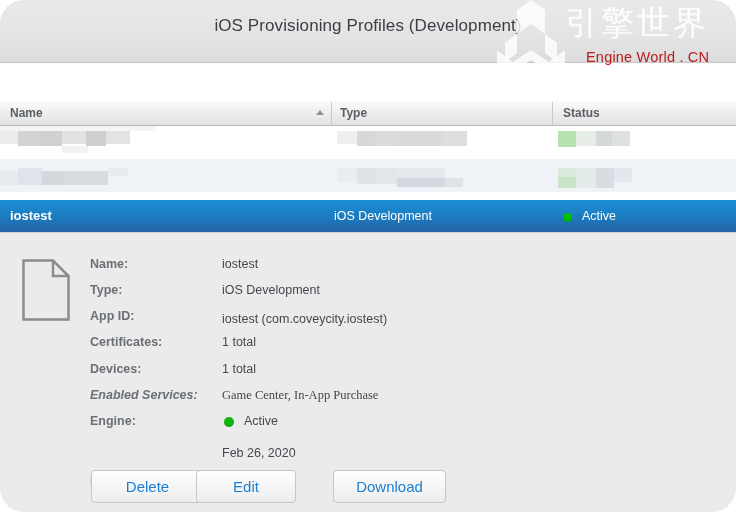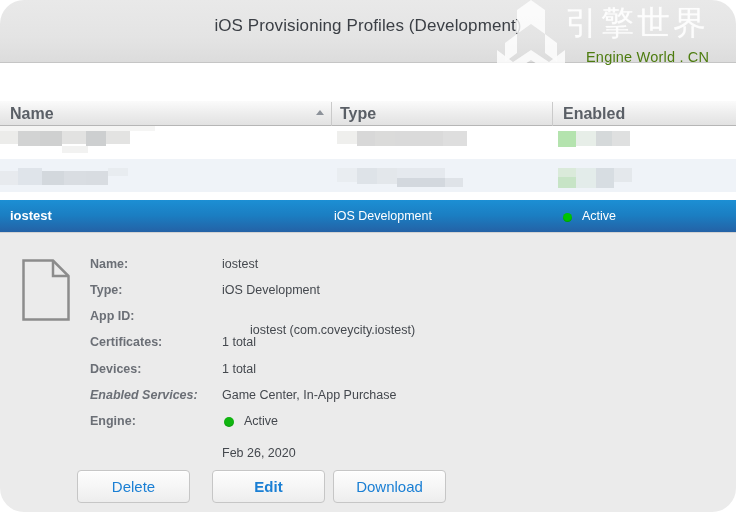--- a/index.html
+++ b/index.html
@@ -66,21 +66,21 @@
     color: rgba(255,255,255,0.80);
     letter-spacing: 3px;
     font-family: "DejaVu Sans", sans-serif;
     white-space: nowrap;
     text-shadow: 0 0 1px rgba(255,255,255,0.5);
   }
   .wm-en {
     position: absolute;
     left: 99px; top: 51px;
     font-size: 14.5px;
-    color: #4d7c0f;
+    color: #b91c1c;
     white-space: nowrap;
     letter-spacing: 0.2px;
   }
 
   
   .countbar {
     position: absolute;
     left: 0; top: 64px;
     width: 736px; height: 37px;
     background: linear-gradient(to bottom, #cccccc 0%, #c3c3c3 50%, #b9b9b9 100%);
@@ -97,21 +97,21 @@
   .thead {
     position: absolute;
     left: 0; top: 101px;
     width: 736px; height: 25px;
     background: linear-gradient(to bottom, #fbfbfb 0%, #ededed 52%, #e2e2e2 100%);
     border-bottom: 1px solid #b6b6b6;
   }
   .th {
     position: absolute;
     top: 0; height: 25px;
-    font-size: 16px;
+    font-size: 12px;
     color: #5a5f66;
     font-weight: bold;
     line-height: 25px;
   }
   .th-name   { left: 10px; }
   .th-type   { left: 340px; }
   .th-status { left: 563px; }
   .th-divider {
     position: absolute;
     top: 1px; width: 1px; height: 24px;
@@ -226,22 +226,22 @@
     border: 1px solid #c6c6c6;
     border-radius: 4px;
     color: #1a7fd4;
     font-size: 15px;
     font-family: "Liberation Sans", sans-serif;
     text-align: center;
     line-height: 31px;
     box-shadow: 0 1px 0 rgba(255,255,255,0.8) inset;
     cursor: pointer;
   }
-  .btn-delete   { left: 77px;  width: 113px; text-align: center; }
-  .btn-edit     { left: 212px; width: 113px; font-weight: bold; }
+  .btn-delete   { left: 91px;  width: 113px; text-align: center; }
+  .btn-edit     { left: 196px; width: 100px; }
   .btn-download { left: 333px; width: 113px; }
 </style>
 </head>
 <body>
 
 <div id="app">
 
   <div class="titlebar">
     <div class="title">iOS Provisioning Profiles (Development)</div>
   </div>
@@ -260,21 +260,21 @@
     <div class="wm-en">Engine World . CN</div>
   </div>
 
 
   <div class="thead">
     <div class="th th-name">Name</div>
     <div class="sort-arrow"></div>
     <div class="th-divider thd-1"></div>
     <div class="th th-type">Type</div>
     <div class="th-divider thd-2"></div>
-    <div class="th th-status">Enabled</div>
+    <div class="th th-status">Status</div>
   </div>
 
   <div class="row row-1">
     <div class="blk" style="left:0px;  top:5px;  width:18px; height:13px; background:#ececea;"></div>
     <div class="blk" style="left:18px; top:5px;  width:22px; height:15px; background:#d2d3d3;"></div>
     <div class="blk" style="left:40px; top:5px;  width:22px; height:15px; background:#cfd0d0;"></div>
     <div class="blk" style="left:62px; top:5px;  width:24px; height:13px; background:#e2e2e1;"></div>
     <div class="blk" style="left:86px; top:5px;  width:20px; height:15px; background:#cdcfd0;"></div>
     <div class="blk" style="left:106px;top:5px;  width:24px; height:13px; background:#e3e3e2;"></div>
     <div class="blk" style="left:0px;  top:0px;  width:155px;height:5px;  background:#f5f5f4;"></div>
@@ -328,30 +328,30 @@
     <path d="M31,1.5 V17 H46.5" fill="none" stroke="#8c8c8c" stroke-width="2.5"></path>
   </svg>
 
   <div class="field-label" style="top:257px;">Name:</div>
   <div class="field-value" style="top:257px;">iostest</div>
 
   <div class="field-label" style="top:283px;">Type:</div>
   <div class="field-value" style="top:283px;">iOS Development</div>
 
   <div class="field-label" style="top:309px;">App ID:</div>
-  <div class="field-value" style="top:323px;margin-left:28px;">iostest (com.coveycity.iostest)</div>
+  <div class="field-value" style="top:312px;">iostest (com.coveycity.iostest)</div>
 
   <div class="field-label" style="top:335px;">Certificates:</div>
   <div class="field-value" style="top:335px;">1 total</div>
 
   <div class="field-label" style="top:362px;">Devices:</div>
   <div class="field-value" style="top:362px;">1 total</div>
 
   <div class="field-label" style="top:388px;font-style:italic;">Enabled Services:</div>
-  <div class="field-value" style="top:388px;">Game Center, In-App Purchase</div>
+  <div class="field-value" style="top:388px;font-family:Liberation Serif, serif;">Game Center, In-App Purchase</div>
 
   <div class="field-label" style="top:414px;">Engine:</div>
   <div class="status-dot-detail"></div>
   <div class="status-text-detail">Active</div>
 
   <div class="field-label" style="top:441px;margin-top:33px;">Expires:</div>
   <div class="field-value" style="top:446px;text-align:center;">Feb 26, 2020</div>
 
   <div class="btn btn-delete">Delete</div>
   <div class="btn btn-edit">Edit</div>

